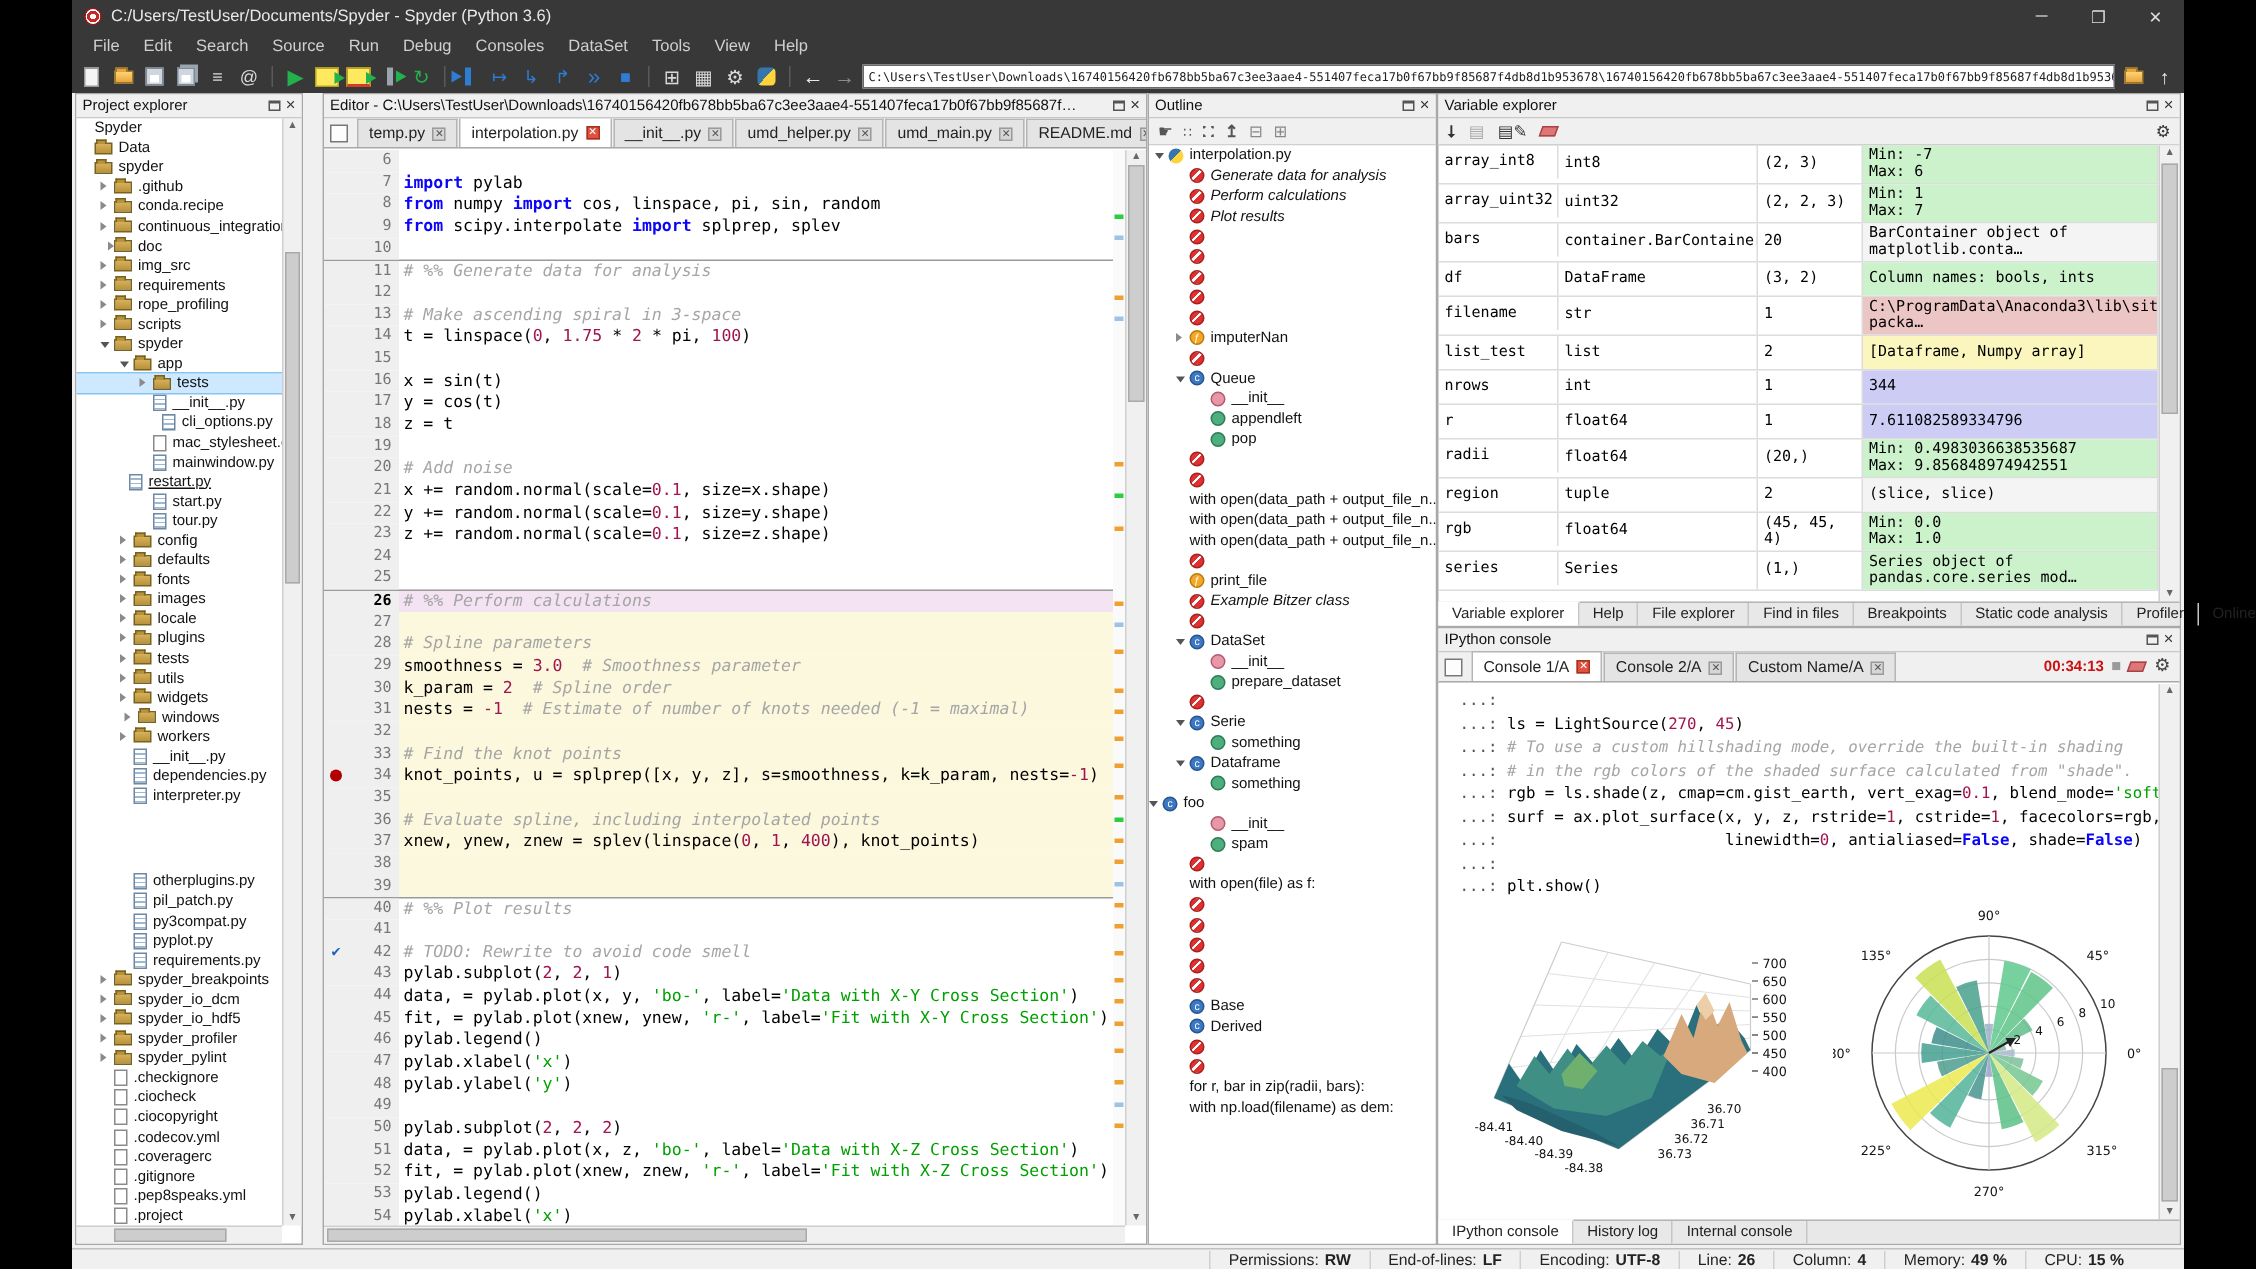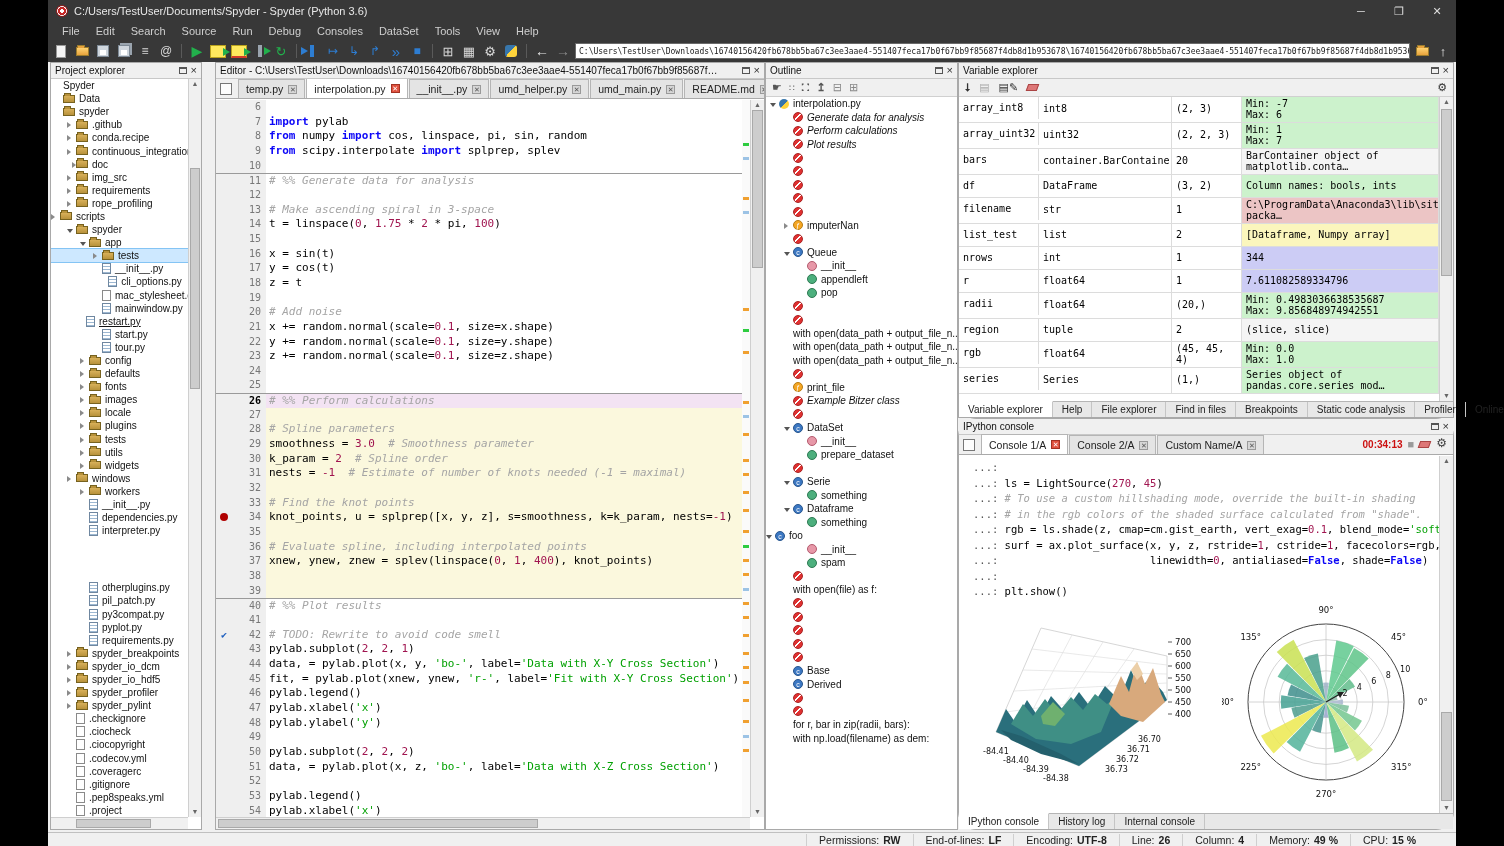--- a/index.html
+++ b/index.html
@@ -277,21 +277,21 @@
           <div class="trow" style="padding-left: 16px;">
             <span class="chev r"></span>
             <span class="tico ic-folder"></span>
             <span class="lbl">requirements</span>
           </div>
           <div class="trow" style="padding-left: 16px;">
             <span class="chev r"></span>
             <span class="tico ic-folder"></span>
             <span class="lbl">rope_profiling</span>
           </div>
-          <div class="trow" style="padding-left: 0;">
+          <div class="trow" style="padding-left: 16px;">
             <span class="chev r"></span>
             <span class="tico ic-folder"></span>
             <span class="lbl">scripts</span>
           </div>
           <div class="trow" style="padding-left: 16px;">
             <span class="chev d"></span>
             <span class="tico ic-folder"></span>
             <span class="lbl">spyder</span>
           </div>
           <div class="trow" style="padding-left: 29px;">
@@ -377,21 +377,21 @@
           <div class="trow" style="padding-left: 29px;">
             <span class="chev r"></span>
             <span class="tico ic-folder"></span>
             <span class="lbl">utils</span>
           </div>
           <div class="trow" style="padding-left: 29px;">
             <span class="chev r"></span>
             <span class="tico ic-folder"></span>
             <span class="lbl">widgets</span>
           </div>
-          <div class="trow" style="padding-left: 16px;">
+          <div class="trow" style="padding-left: 32px;">
             <span class="chev r"></span>
             <span class="tico ic-folder"></span>
             <span class="lbl">windows</span>
           </div>
           <div class="trow" style="padding-left: 29px;">
             <span class="chev r"></span>
             <span class="tico ic-folder"></span>
             <span class="lbl">workers</span>
           </div>
           <div class="trow" style="padding-left: 29px;">
@@ -600,21 +600,21 @@
           <div class="eline"><span class="gut"><span class="mk todo">✔</span><span class="lnum">42</span></span><span class="ctext"><span class="s-com"># TODO: Rewrite to avoid code smell</span></span></div>
           <div class="eline"><span class="gut"><span class="mk"></span><span class="lnum">43</span></span><span class="ctext"><span class="s-t">pylab.subplot(</span><span class="s-num">2</span><span class="s-t">, </span><span class="s-num">2</span><span class="s-t">, </span><span class="s-num">1</span><span class="s-t">)</span></span></div>
           <div class="eline"><span class="gut"><span class="mk"></span><span class="lnum">44</span></span><span class="ctext"><span class="s-t">data, = pylab.plot(x, y, </span><span class="s-str">'bo-'</span><span class="s-t">, label=</span><span class="s-str">'Data with X-Y Cross Section'</span><span class="s-t">)</span></span></div>
           <div class="eline"><span class="gut"><span class="mk"></span><span class="lnum">45</span></span><span class="ctext"><span class="s-t">fit, = pylab.plot(xnew, ynew, </span><span class="s-str">'r-'</span><span class="s-t">, label=</span><span class="s-str">'Fit with X-Y Cross Section'</span><span class="s-t">)</span></span></div>
           <div class="eline"><span class="gut"><span class="mk"></span><span class="lnum">46</span></span><span class="ctext"><span class="s-t">pylab.legend()</span></span></div>
           <div class="eline"><span class="gut"><span class="mk"></span><span class="lnum">47</span></span><span class="ctext"><span class="s-t">pylab.xlabel(</span><span class="s-str">'x'</span><span class="s-t">)</span></span></div>
           <div class="eline"><span class="gut"><span class="mk"></span><span class="lnum">48</span></span><span class="ctext"><span class="s-t">pylab.ylabel(</span><span class="s-str">'y'</span><span class="s-t">)</span></span></div>
           <div class="eline"><span class="gut"><span class="mk"></span><span class="lnum">49</span></span><span class="ctext"></span></div>
           <div class="eline"><span class="gut"><span class="mk"></span><span class="lnum">50</span></span><span class="ctext"><span class="s-t">pylab.subplot(</span><span class="s-num">2</span><span class="s-t">, </span><span class="s-num">2</span><span class="s-t">, </span><span class="s-num">2</span><span class="s-t">)</span></span></div>
           <div class="eline"><span class="gut"><span class="mk"></span><span class="lnum">51</span></span><span class="ctext"><span class="s-t">data, = pylab.plot(x, z, </span><span class="s-str">'bo-'</span><span class="s-t">, label=</span><span class="s-str">'Data with X-Z Cross Section'</span><span class="s-t">)</span></span></div>
-          <div class="eline"><span class="gut"><span class="mk"></span><span class="lnum">52</span></span></div>
+          <div class="eline"><span class="gut"><span class="mk"></span><span class="lnum">52</span></span><span class="ctext"><span class="s-t">fit, = pylab.plot(xnew, znew, </span><span class="s-str">'r-'</span><span class="s-t">, label=</span><span class="s-str">'Fit with X-Z Cross Section'</span><span class="s-t">)</span></span></div>
           <div class="eline"><span class="gut"><span class="mk"></span><span class="lnum">53</span></span><span class="ctext"><span class="s-t">pylab.legend()</span></span></div>
           <div class="eline"><span class="gut"><span class="mk"></span><span class="lnum">54</span></span><span class="ctext"><span class="s-t">pylab.xlabel(</span><span class="s-str">'x'</span><span class="s-t">)</span></span></div>
         </div>
     <div class="marks" id="emarks" style="top:37px;right:14px;bottom:12px;">
           <div class="mark" style="top: 6%; background: rgb(46, 204, 64);"></div>
           <div class="mark" style="top: 8%; background: rgb(156, 195, 229);"></div>
           <div class="mark" style="top: 13.5%; background: rgb(240, 160, 48);"></div>
           <div class="mark" style="top: 15.5%; background: rgb(156, 195, 229);"></div>
           <div class="mark" style="top: 29%; background: rgb(240, 160, 48);"></div>
           <div class="mark" style="top: 32%; background: rgb(46, 204, 64);"></div>
@@ -1009,21 +1009,21 @@
           <span class="btab">Help</span>
           <span class="btab">File explorer</span>
           <span class="btab">Find in files</span>
           <span class="btab">Breakpoints</span>
           <span class="btab">Static code analysis</span>
           <span class="btab">Profiler</span>
           <span class="btab">Online help</span>
         </div>
   </div>
 
-  <div class="pane" style="left:910px;top:418px;width:496px;height:412px;border-radius:18px;">
+  <div class="pane" style="left:910px;top:418px;width:496px;height:412px;">
     <div class="phead">
       <span>IPython console</span>
       <span class="sp">
             <span class="i-float"></span>
             <span class="i-close">×</span>
           </span>
     </div>
     <div class="ctabrow" id="ctabs" style="left:0;top:16px;right:0;">
           <span class="tab-browse"></span>
           <span class="etab active">

